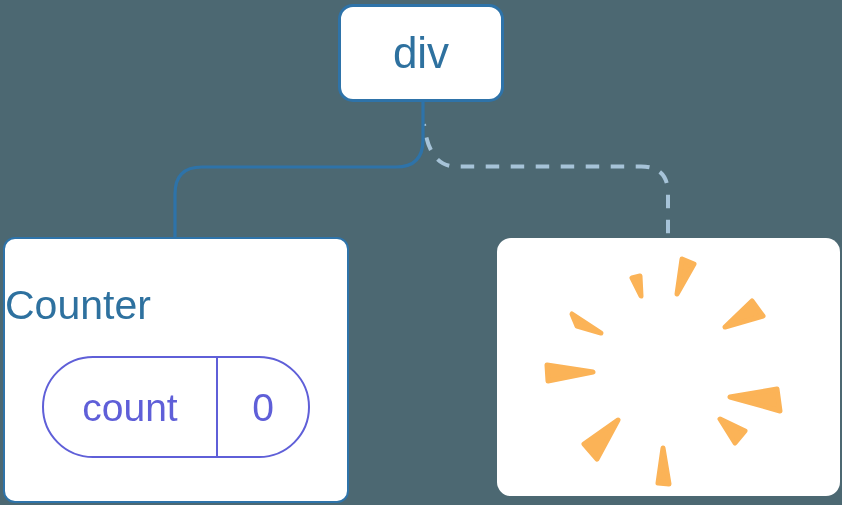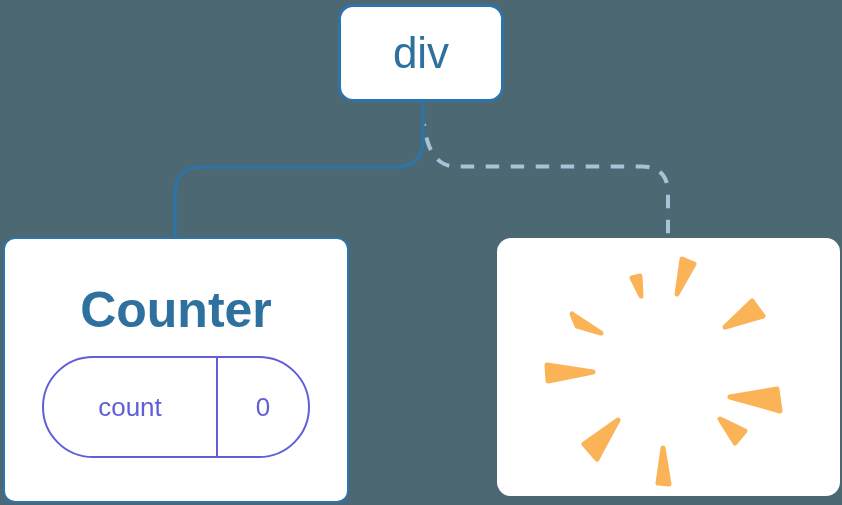--- a/index.html
+++ b/index.html
@@ -50,41 +50,40 @@
   .counter-node{
     left:3px; top:237px;
     width:346px; height:266px;
     border:2px solid var(--blue-border);
     border-radius:12px;
   }
   .counter-title{
     position:absolute;
     left:0; top:44px;
     width:100%;
-    text-align:center;
     color:var(--blue);
-    font-size:50px;
-    font-weight:700;
+    font-size:41px;
+    font-weight:400;
     line-height:1.1;
   }
   .state-pill{
     position:absolute;
     left:37px; top:117px;
     width:268px; height:102px;
     border:2.5px solid var(--purple);
     border-radius:51px;
     box-sizing:border-box;
     display:flex;
     overflow:hidden;
     background:var(--node-fill);
   }
   .pill-cell{
     display:flex; align-items:center; justify-content:center;
     color:var(--purple);
-    font-size:26px;
+    font-size:39px;
     font-weight:400;
     line-height:1;
     box-sizing:border-box;
   }
   .pill-key{
     width:174px;
     border-right:2.5px solid var(--purple);
   }
   .pill-value{
     flex:1;

